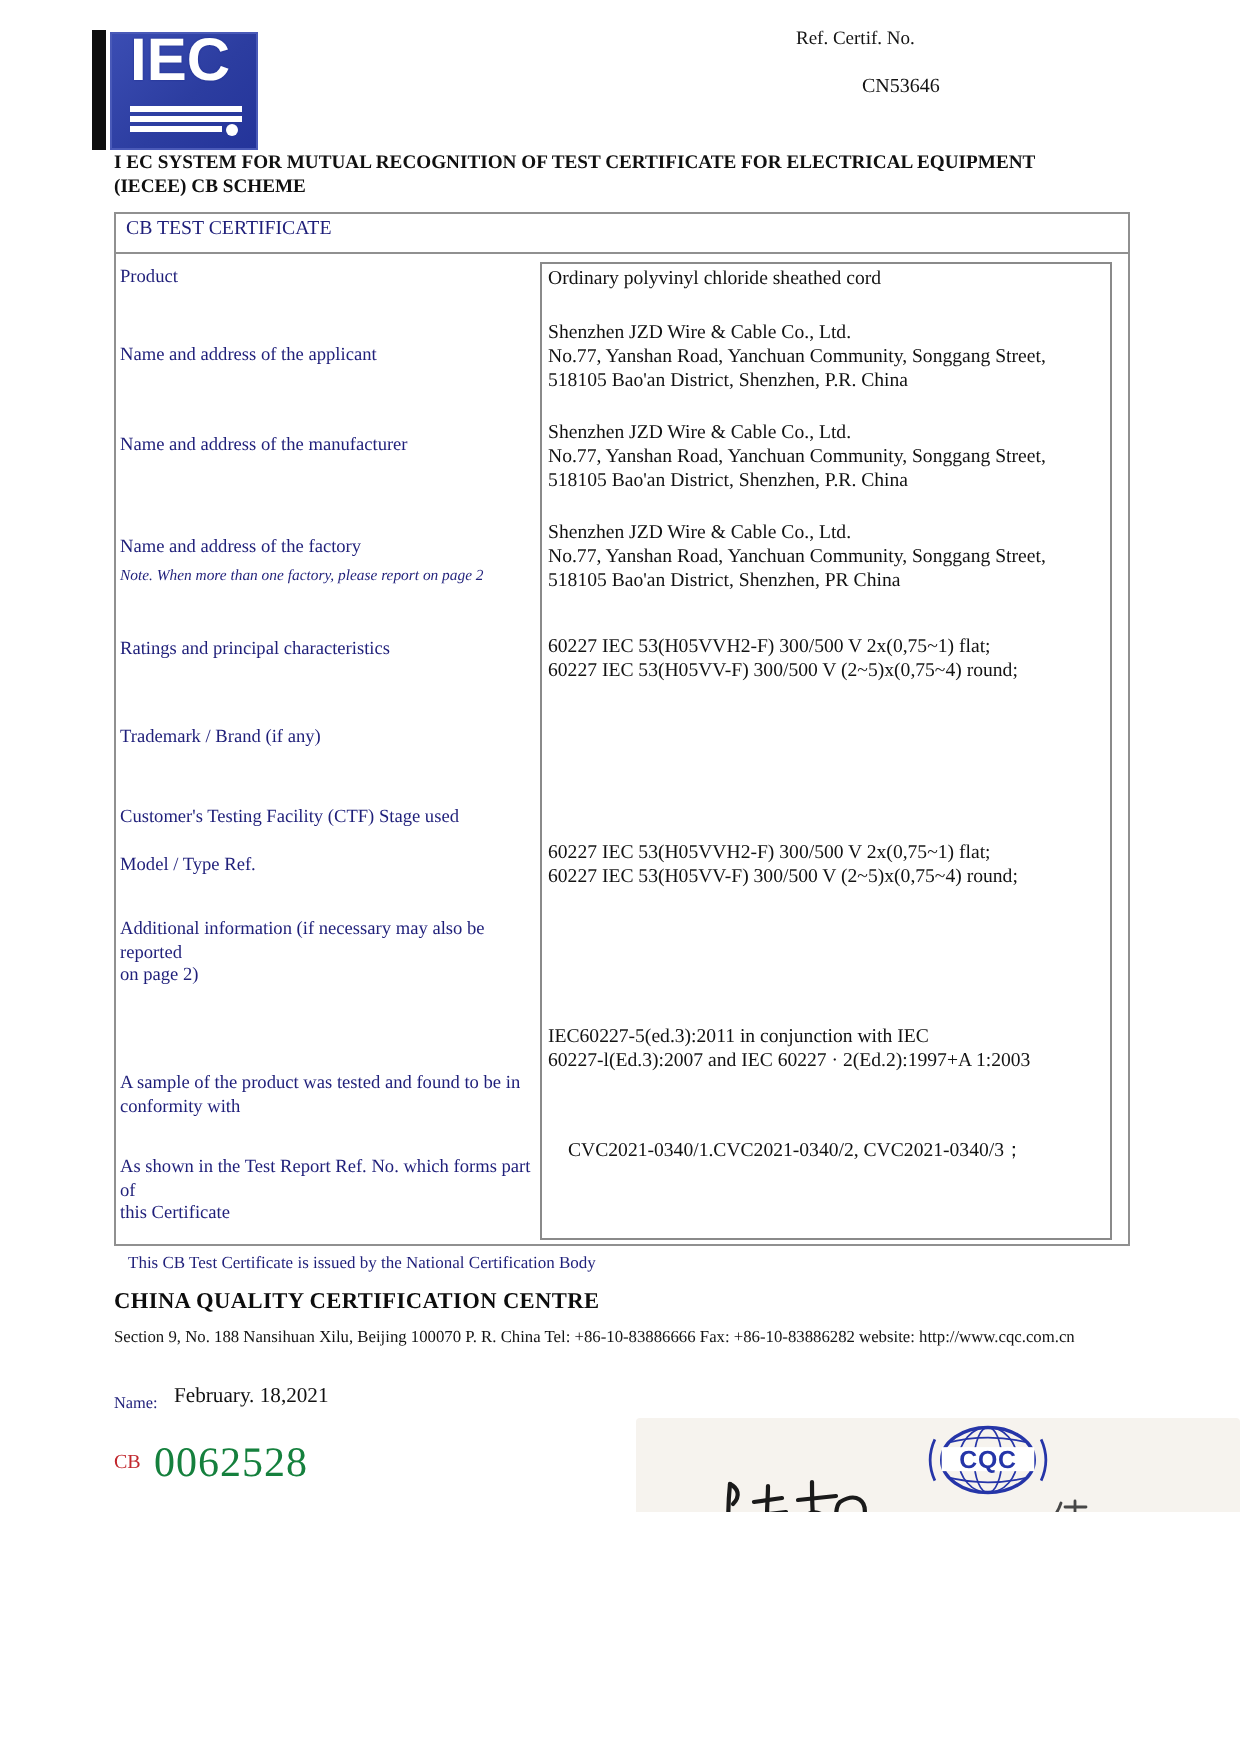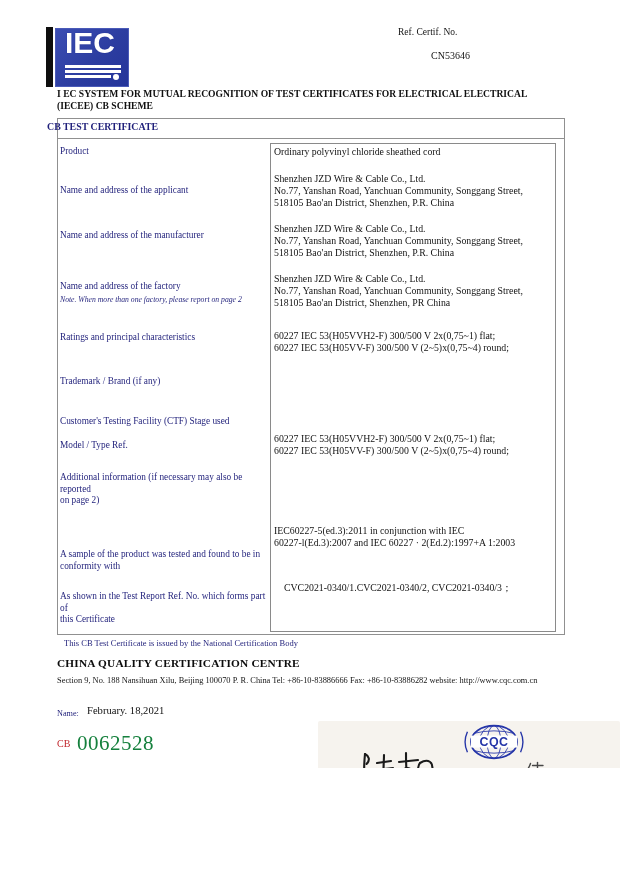--- a/index.html
+++ b/index.html
@@ -2,21 +2,21 @@
 <html><head>
 <meta charset="utf-8">
 <style>
   html,body{margin:0;padding:0;}
   body{
     width:620px;height:878px;background:#ffffff;position:relative;
     font-family:"Liberation Serif","DejaVu Serif",serif;color:#111;
     -webkit-font-smoothing:antialiased;
   }
   .abs{position:absolute;}
-  .page{position:absolute;left:0;top:0;width:620px;height:756px;overflow:hidden;margin-top:12px;}
+  .page{position:absolute;left:0;top:0;width:620px;height:756px;overflow:hidden;}
 
   
   .black-bar{left:46px;top:15px;width:7px;height:60px;background:#0e0e0e;}
   .iec-logo{left:55px;top:16px;width:74px;height:59px;
     background:linear-gradient(135deg,#3b4db3 0%,#2c3da0 55%,#24349a 100%);
     border:1px solid #4a5ab8;box-sizing:border-box;}
   .iec-text{position:absolute;left:9px;top:-3px;color:#ffffff;
     font-family:"Liberation Sans",sans-serif;font-weight:bold;font-size:30px;
     letter-spacing:0px;text-shadow:0 0 1px #1b2a8a;}
   .iec-lines{position:absolute;left:9px;bottom:8px;width:56px;}
@@ -24,21 +24,21 @@
   .iec-dot{position:absolute;right:-8px;bottom:-2px;width:6px;height:6px;border-radius:50%;background:#fff;}
   .ref-label{left:398px;top:15px;font-size:9.5px;color:#141414;}
   .ref-no{left:431px;top:38px;font-size:10px;color:#141414;}
   .scheme{left:57px;top:76px;width:512px;font-weight:bold;font-size:9.6px;
     line-height:11.6px;color:#101010;white-space:pre-line;}
 
   
   .outer-box{left:57px;top:106px;width:508px;height:517px;border:1px solid #909090;box-sizing:border-box;}
   .title-bar{left:57px;top:106px;width:508px;height:21px;border:1px solid #909090;
     border-bottom:1px solid #909090;box-sizing:border-box;}
-  .cert-title{left:47px;top:109px;color:#1f1f7a;font-weight:bold;font-size:9.9px;}
+  .cert-title{left:63px;top:109px;color:#1f1f7a;font-weight:normal;font-size:9.9px;}
   .value-box{left:270px;top:131px;width:286px;height:489px;border:1px solid #8a8a8a;box-sizing:border-box;}
 
   .lbl{left:60px;width:207px;color:#1f1f7a;font-size:9.3px;line-height:11.5px;white-space:pre-line;}
   .note{left:60px;width:210px;color:#1f1f7a;font-size:7.7px;font-style:italic;}
   .val{left:274px;width:279px;color:#121212;font-size:9.8px;line-height:12.2px;white-space:pre-line;}
 
   
   .issued{left:64px;top:626px;color:#1f1f7a;font-size:8.5px;}
   .ncb-name{left:57px;top:645px;font-weight:bold;font-size:11.3px;color:#0d0d0d;letter-spacing:.2px;}
   .ncb-addr{left:57px;top:664px;font-size:8.4px;color:#141414;}
@@ -68,21 +68,21 @@
     <div class="iec-lines">
       <div class="bar"></div>
       <div class="bar"></div>
       <div class="bar" style="width:46px;position:relative;">
         <span class="iec-dot"></span>
       </div>
     </div>
   </div>
   <div class="abs ref-label">Ref. Certif. No.</div>
   <div class="abs ref-no">CN53646</div>
-  <div class="abs scheme">I EC SYSTEM FOR MUTUAL RECOGNITION OF TEST CERTIFICATES FOR ELECTRICAL ELECTRICAL
+  <div class="abs scheme">I EC SYSTEM FOR MUTUAL RECOGNITION OF TEST CERTIFICATE FOR ELECTRICAL EQUIPMENT
 (IECEE) CB SCHEME</div>
 
   <div class="abs outer-box"></div>
   <div class="abs title-bar"></div>
   <div class="abs cert-title">CB TEST CERTIFICATE</div>
   <div class="abs value-box"></div>
 
   <div class="abs lbl" style="top:134px">Product</div>
   <div class="abs lbl" style="top:173px">Name and address of the applicant</div>
   <div class="abs lbl" style="top:218px">Name and address of the manufacturer</div>

